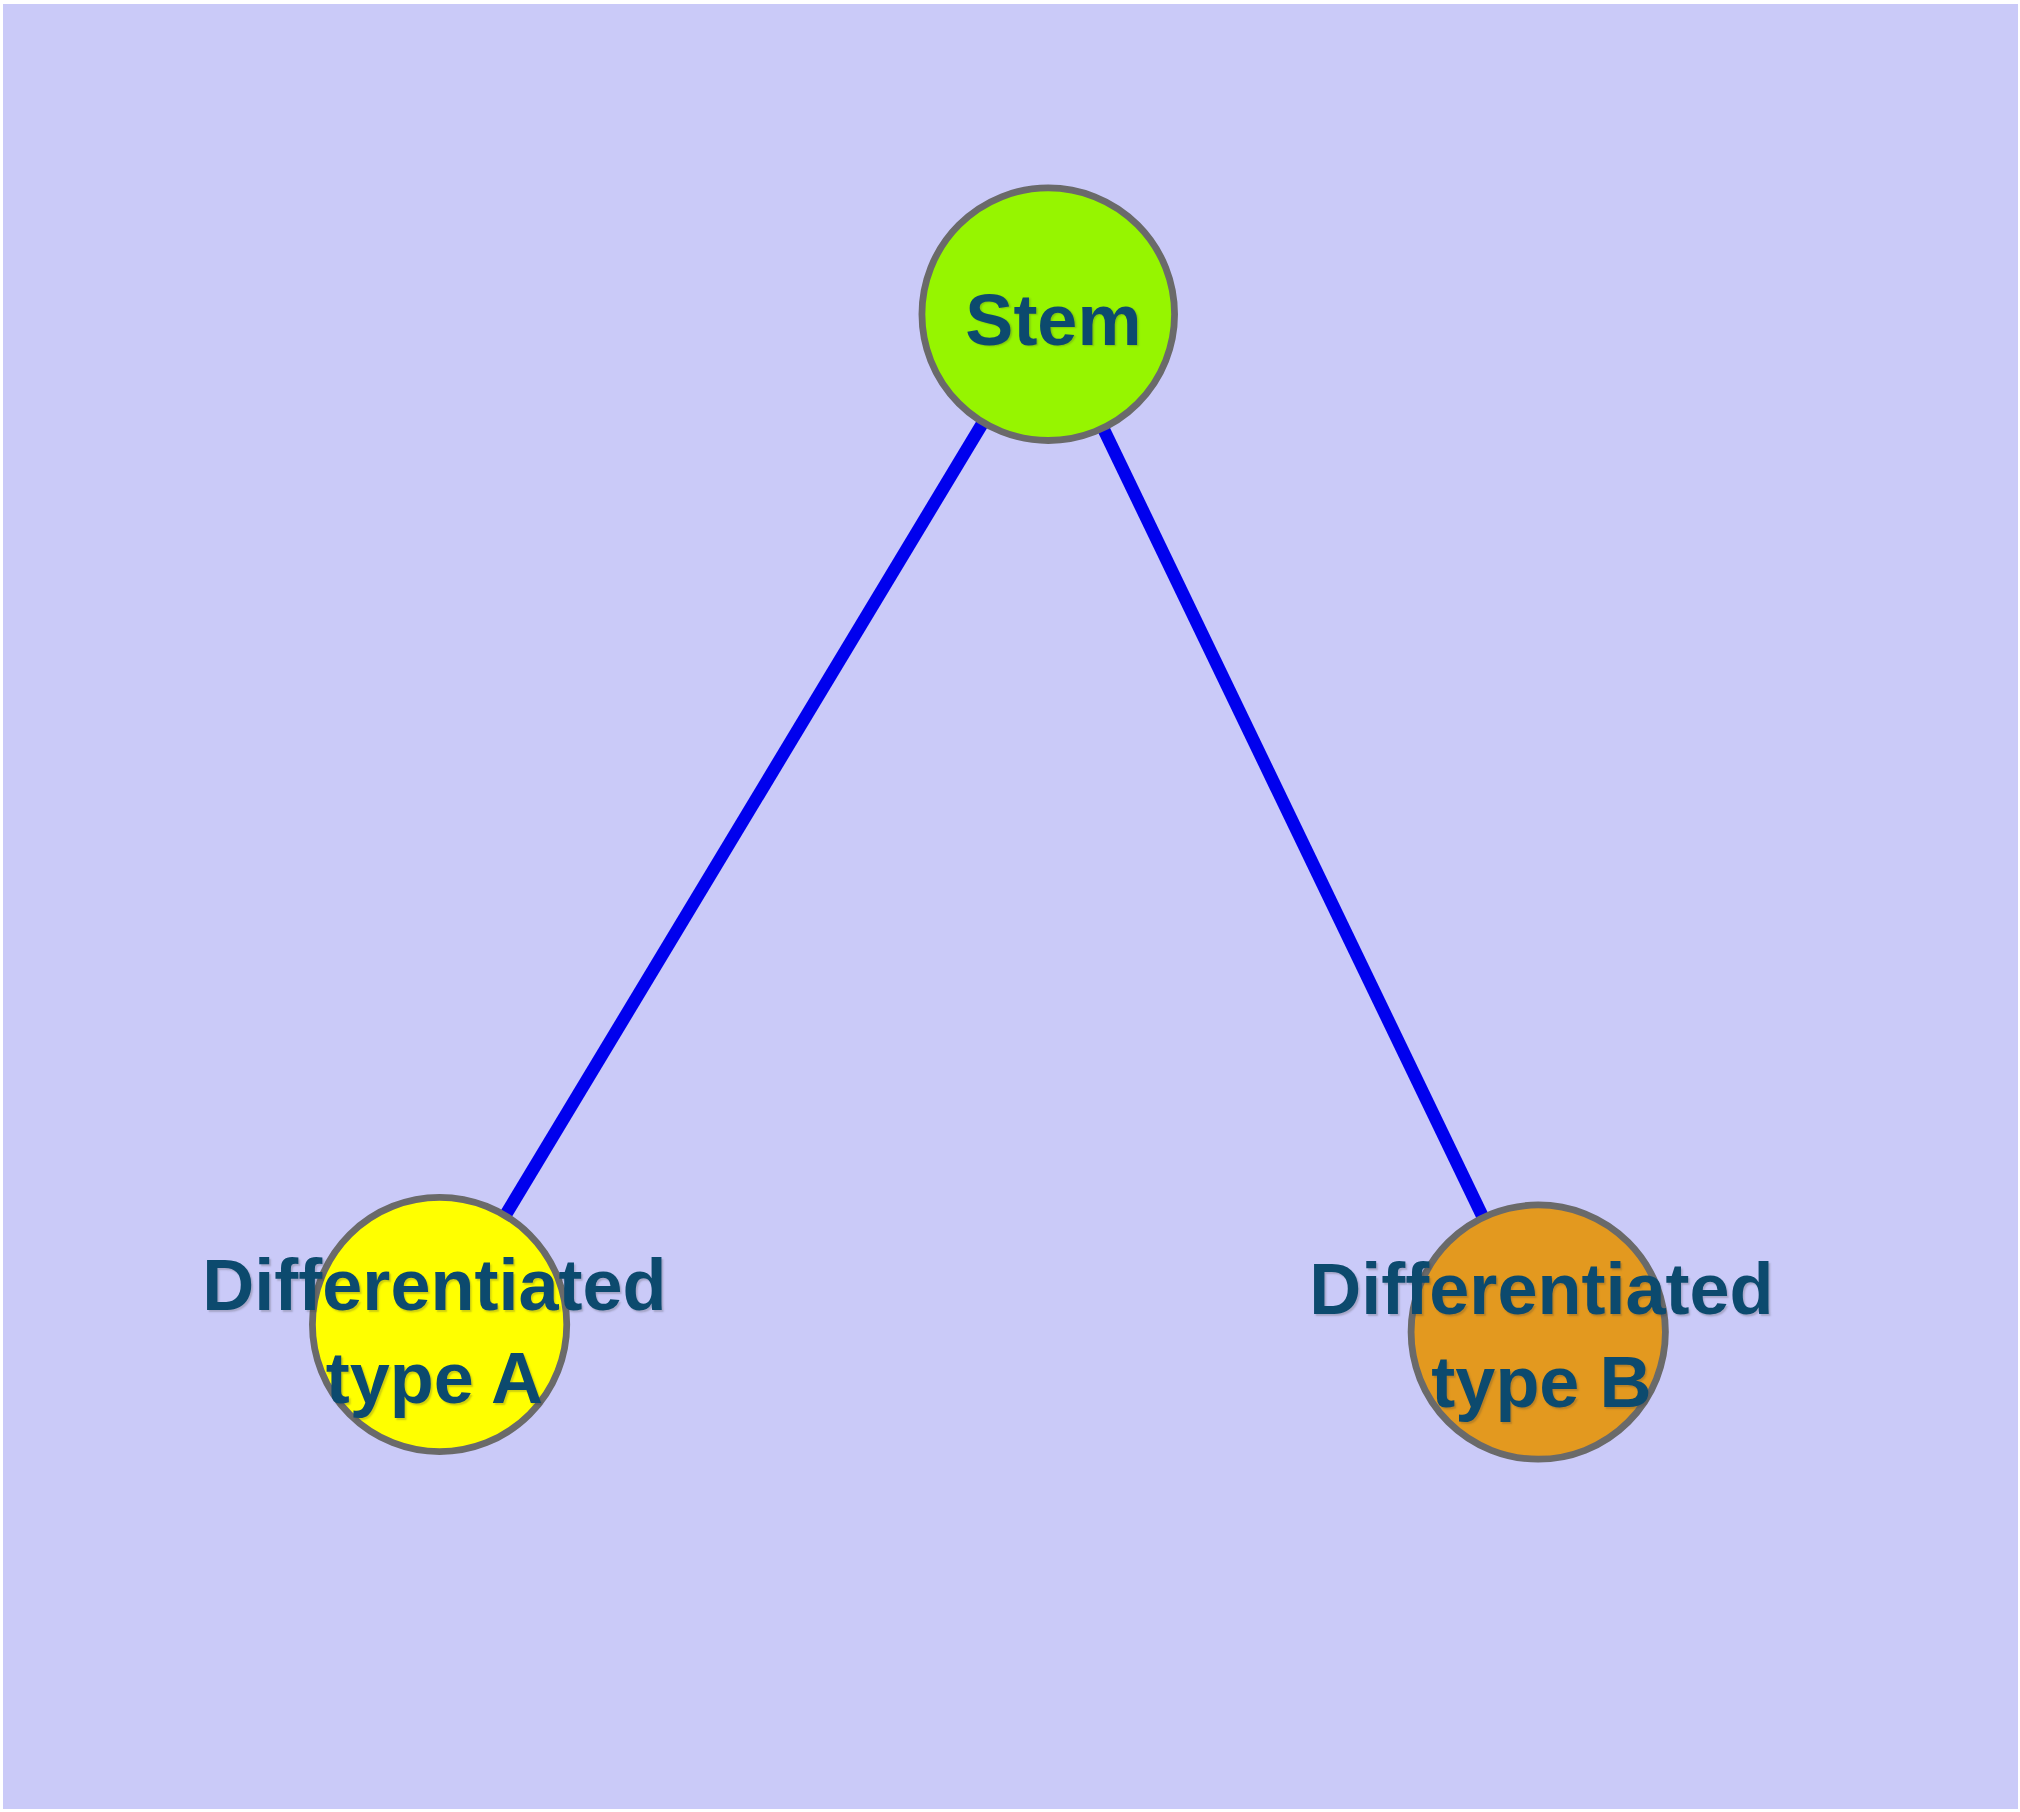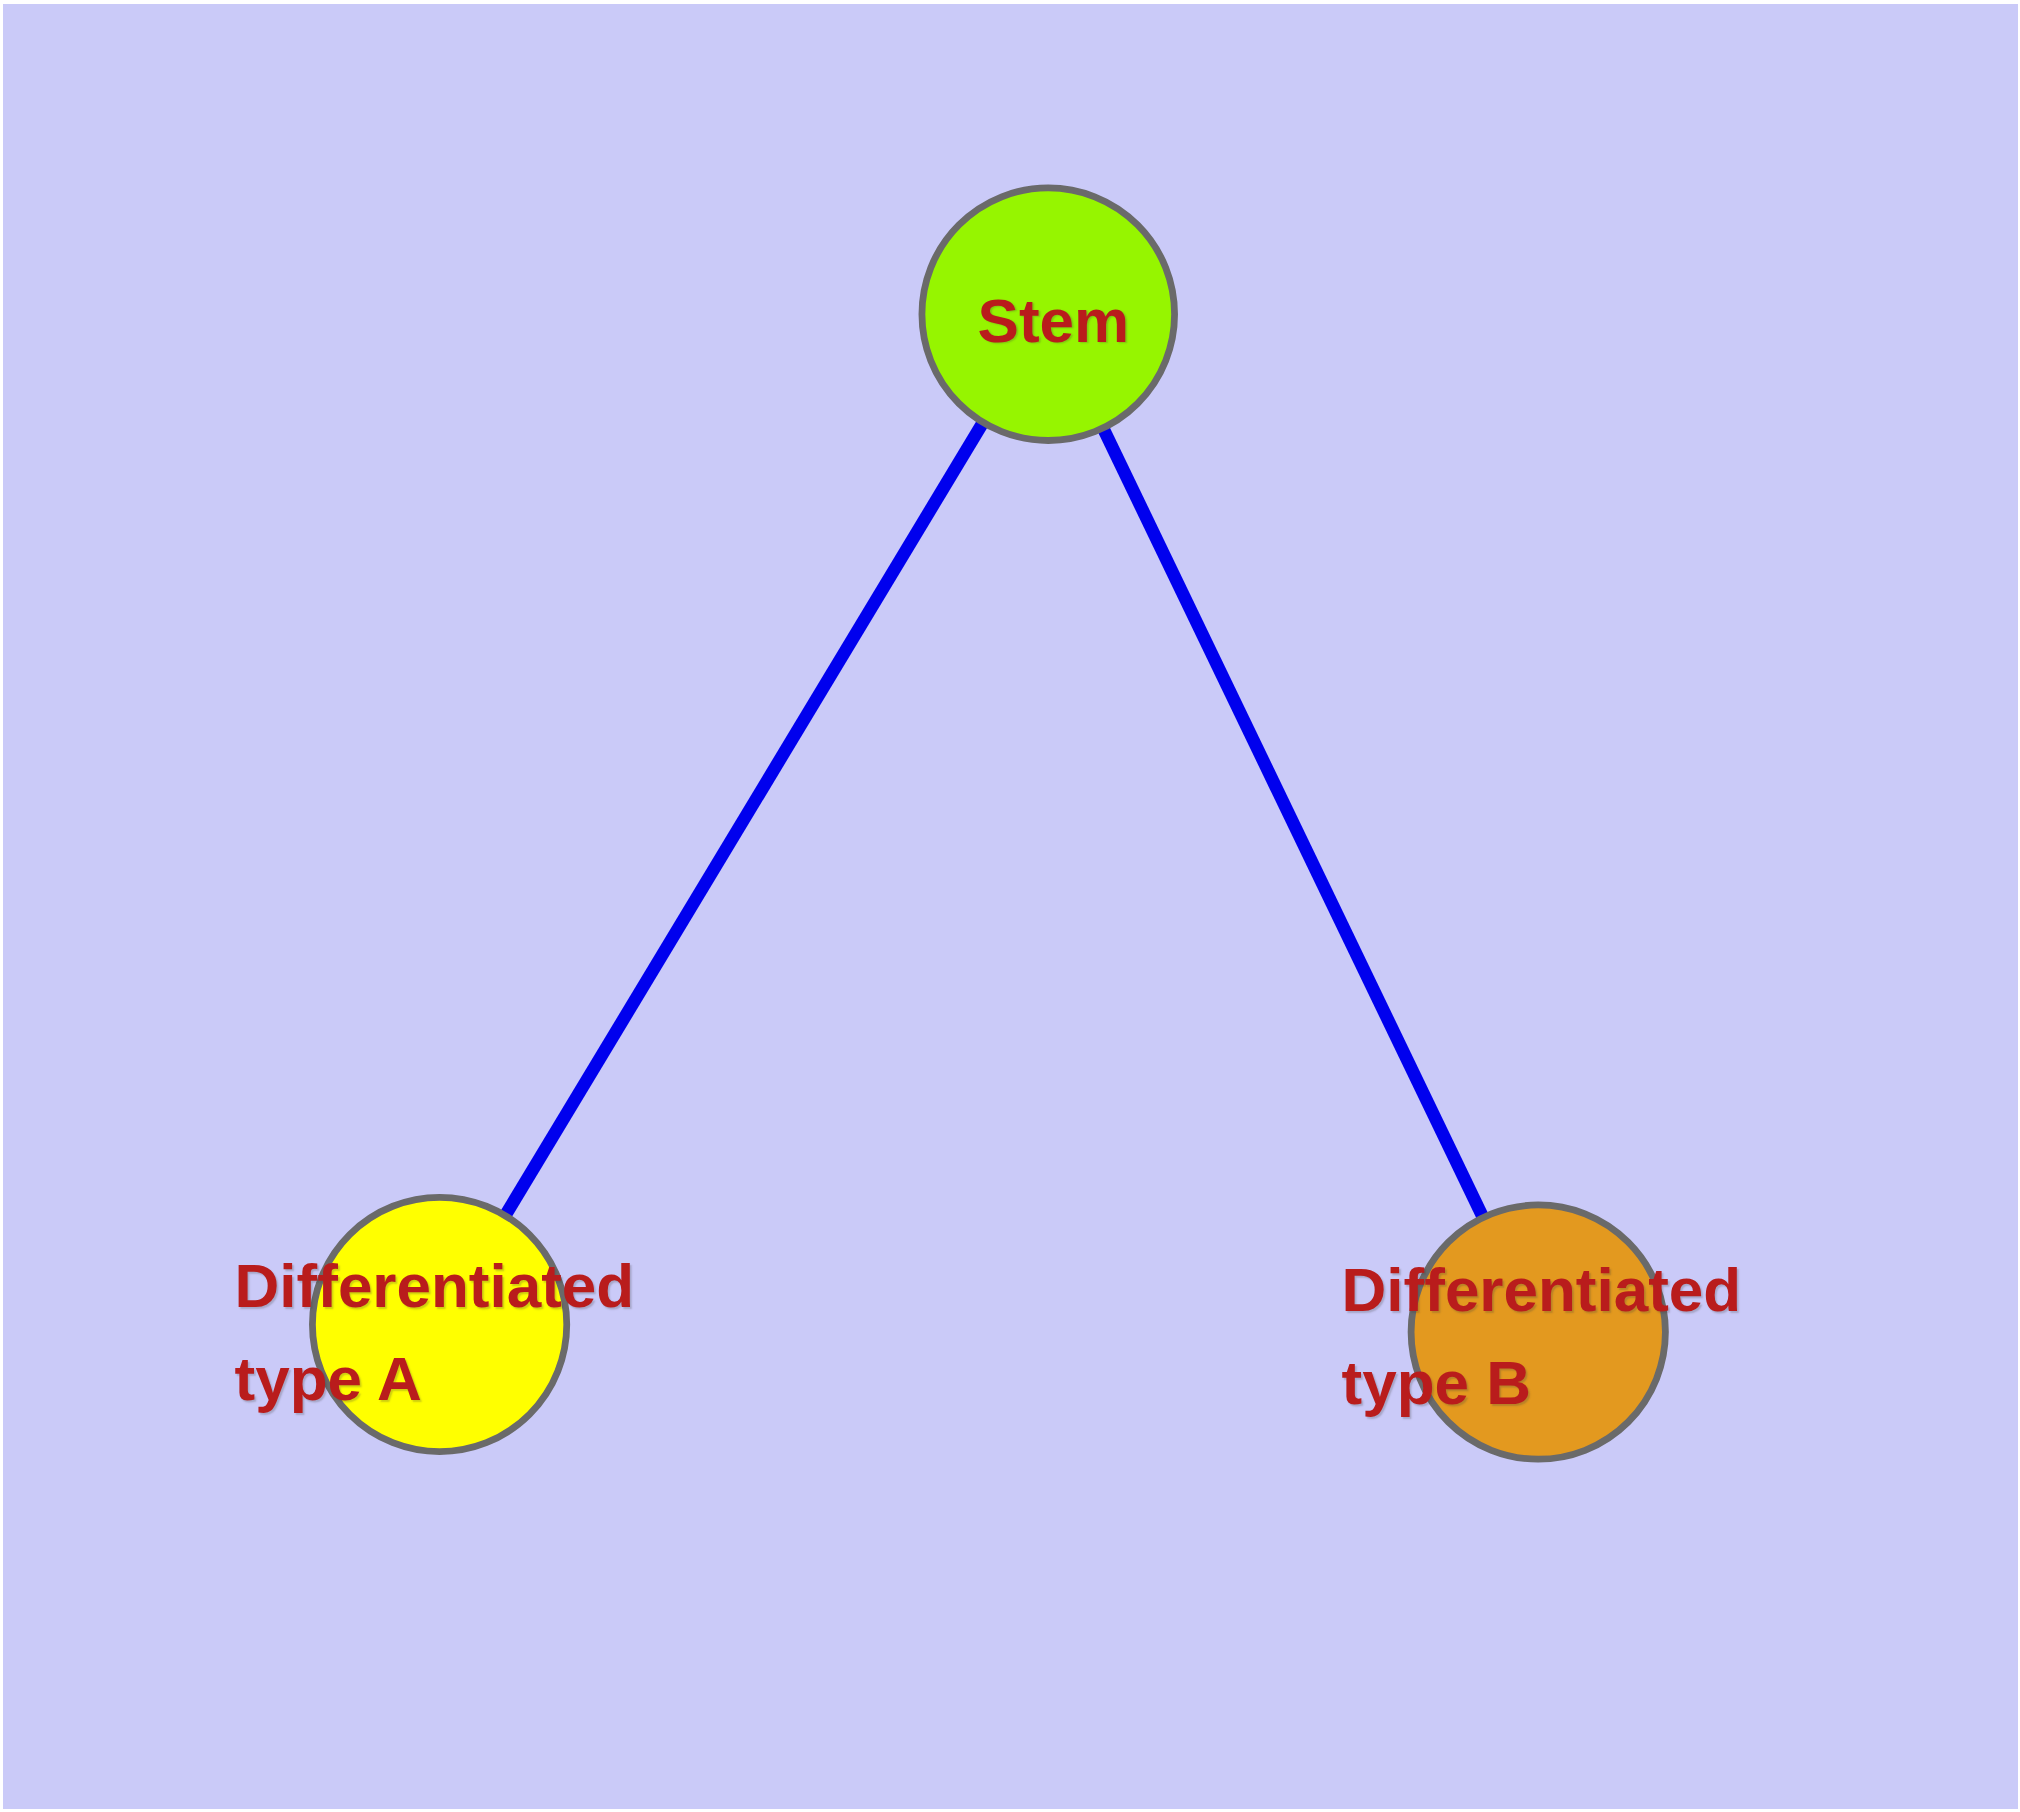--- a/index.html
+++ b/index.html
@@ -28,25 +28,25 @@
     position: absolute;
     left: 0;
     top: 0;
     width: 100%;
     height: 100%;
     display: block;
   }
   .node-label {
     position: absolute;
     transform: translate(-50%, -50%);
-    color: #b91c1c;
+    color: #0c4a6e;
     font-weight: bold;
-    font-size: 62px;
+    font-size: 72px;
     line-height: 93px;
-    text-align: left;
+    text-align: center;
     white-space: pre-line;
     letter-spacing: 0px;
     pointer-events: none;
     text-shadow: 1.7px 1.7px 1.7px rgba(60,60,60,0.25);
   }
   .label-stem   { left: 1050px; top: 316px;  }
   .label-type-a { left: 431px;  top: 1328px; }
   .label-type-b { left: 1538px; top: 1332px; }
 </style>
 </head>

